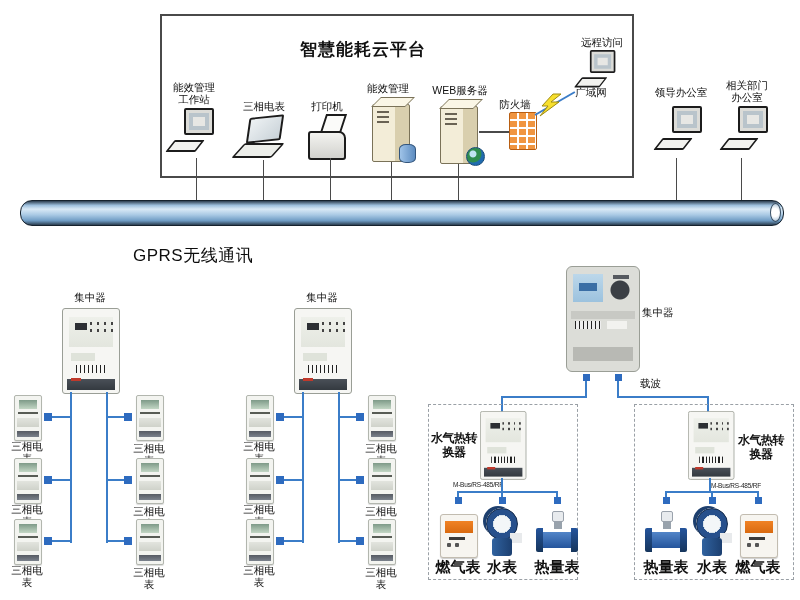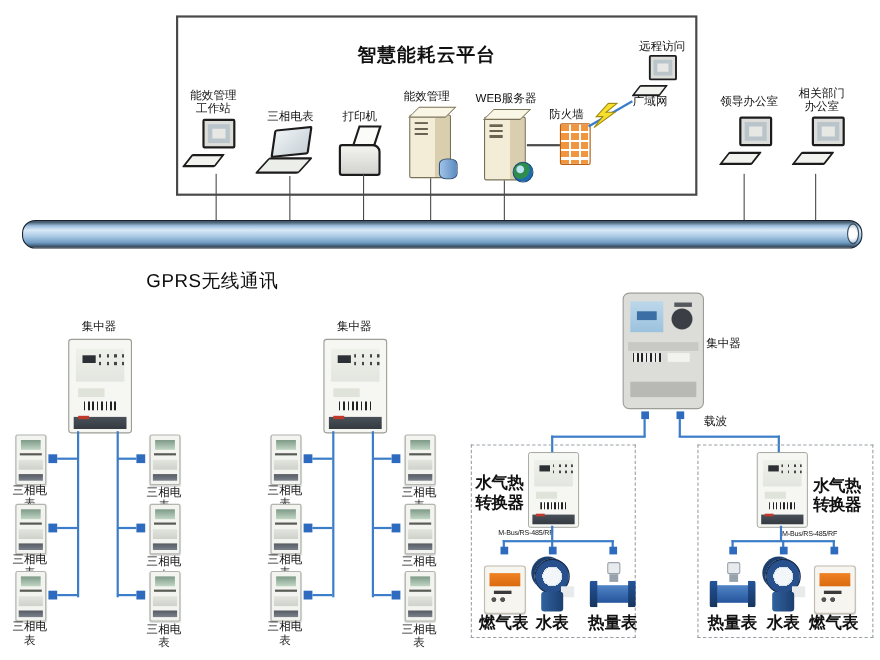--- a/index.html
+++ b/index.html
@@ -76,31 +76,31 @@
   .heat::before{content:"";position:absolute;left:16px;top:0;width:10px;height:9px;background:#e8ebee;border:1px solid #9aa2ac;border-radius:2px;
         box-shadow:0 9px 0 -2px #98a2ac}
   .heat::after{content:"";position:absolute;left:0;top:17px;width:42px;height:24px;border-radius:2px;
         background-image:linear-gradient(#24549c,#16355c),linear-gradient(#24549c,#16355c),linear-gradient(180deg,#5285c8,#24549c);
         background-size:7px 24px,7px 24px,30px 16px;background-position:0 0,35px 0,6px 4px;background-repeat:no-repeat}
 
   .wm{position:absolute;left:468px;top:424px;width:270px;height:140px;z-index:50;pointer-events:none;color:#fff;opacity:.92;
       text-shadow:0 1px 3px rgba(90,100,115,.45)}
   .wm-brand{position:absolute;left:112px;top:26px;font-size:46px;font-weight:bold;letter-spacing:5px;white-space:nowrap}
   .wm-domain{position:absolute;left:114px;top:80px;font-size:23px;font-weight:bold;letter-spacing:2px;white-space:nowrap}
-  .f9{font-size:15px;font-weight:bold;letter-spacing:-.5px}
+  .f9{font-size:12px;font-weight:bold;letter-spacing:-.5px}
   .f65{font-size:6.5px;letter-spacing:-.2px;color:#222}
   .f11{font-size:15px;font-weight:bold}
 </style>
 </head>
 <body>
 
 <div id="screen">
 
   <div class="box" style="left:160px;top:14px;width:470px;height:160px"></div>
-  <div class="title" style="left:300px;top:38px;width:176px;text-align:center">智慧能耗云平台</div>
+  <div class="title" style="left:300px;top:38px;width:176px;">智慧能耗云平台</div>
 
   <div class="lbl" style="left:162px;top:81px;width:64px">能效管理
 工作站</div>
   <div class="pc" style="left:170px;top:108px"></div>
 
   <div class="lbl" style="left:231px;top:100px;width:66px">三相电表</div>
   <div class="laptop" style="left:234px;top:116px"></div>
 
   <div class="lbl" style="left:305px;top:100px;width:44px">打印机</div>
   <div class="printer" style="left:306px;top:114px"></div>

